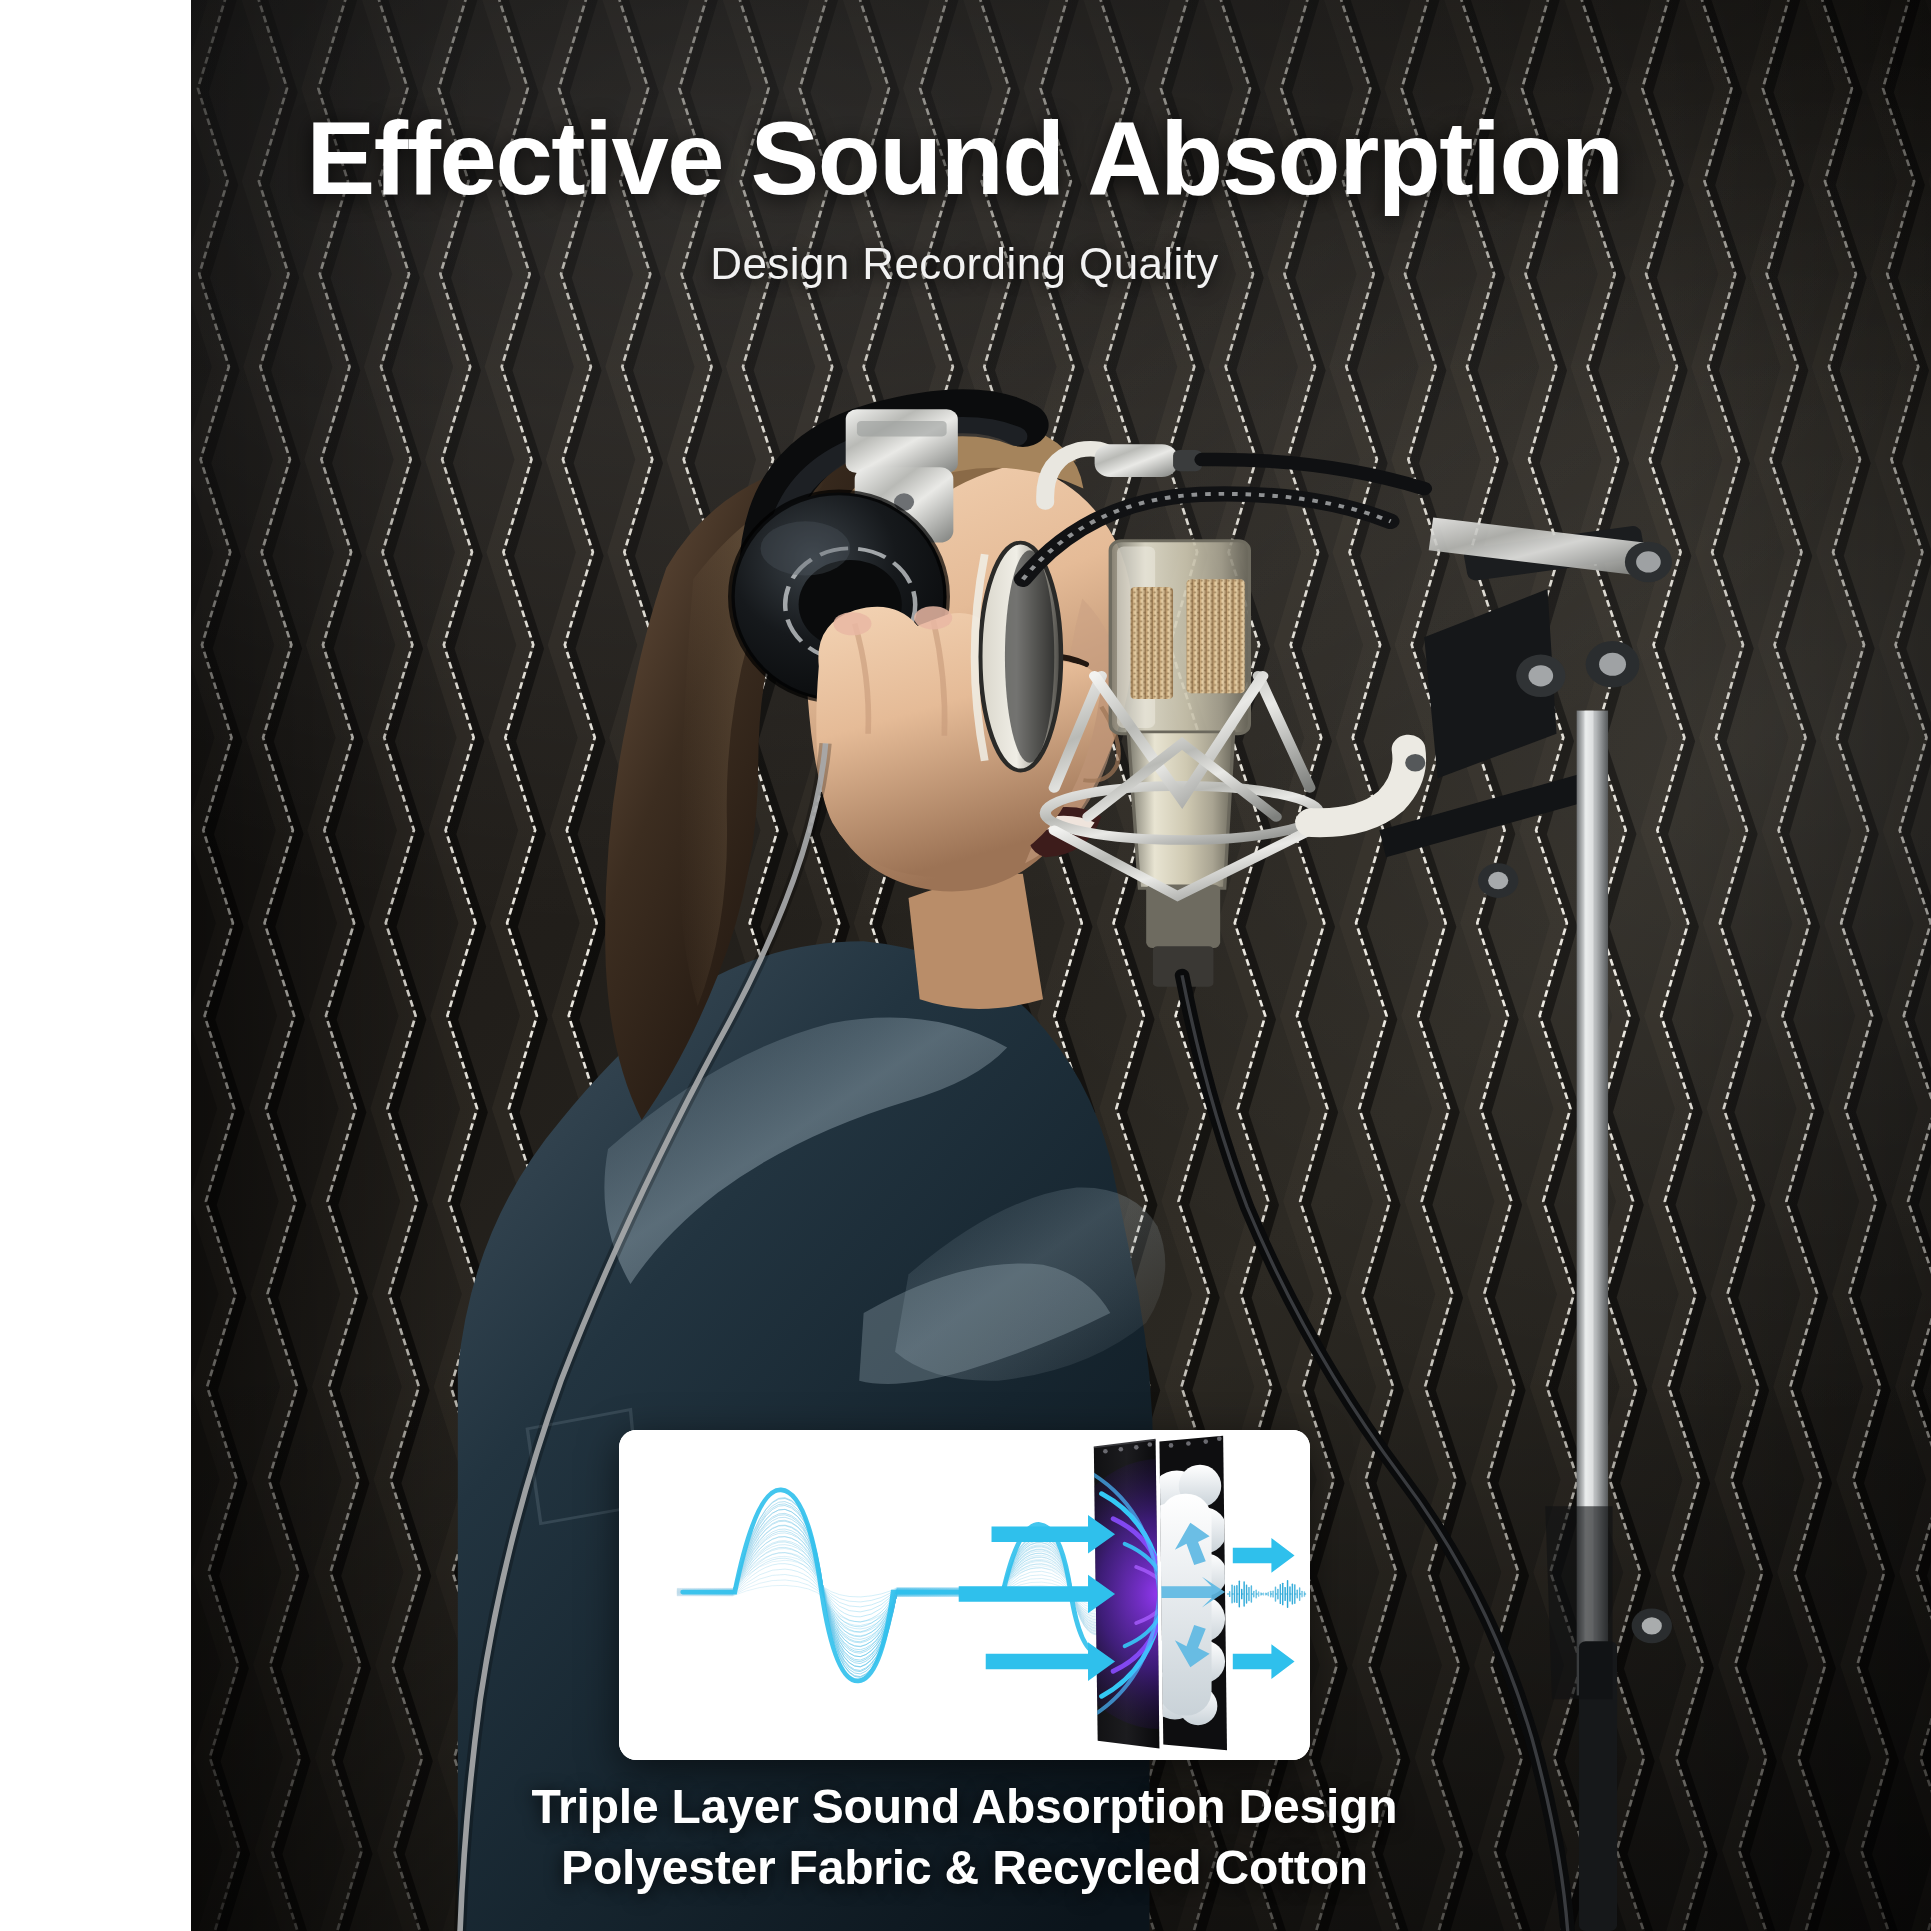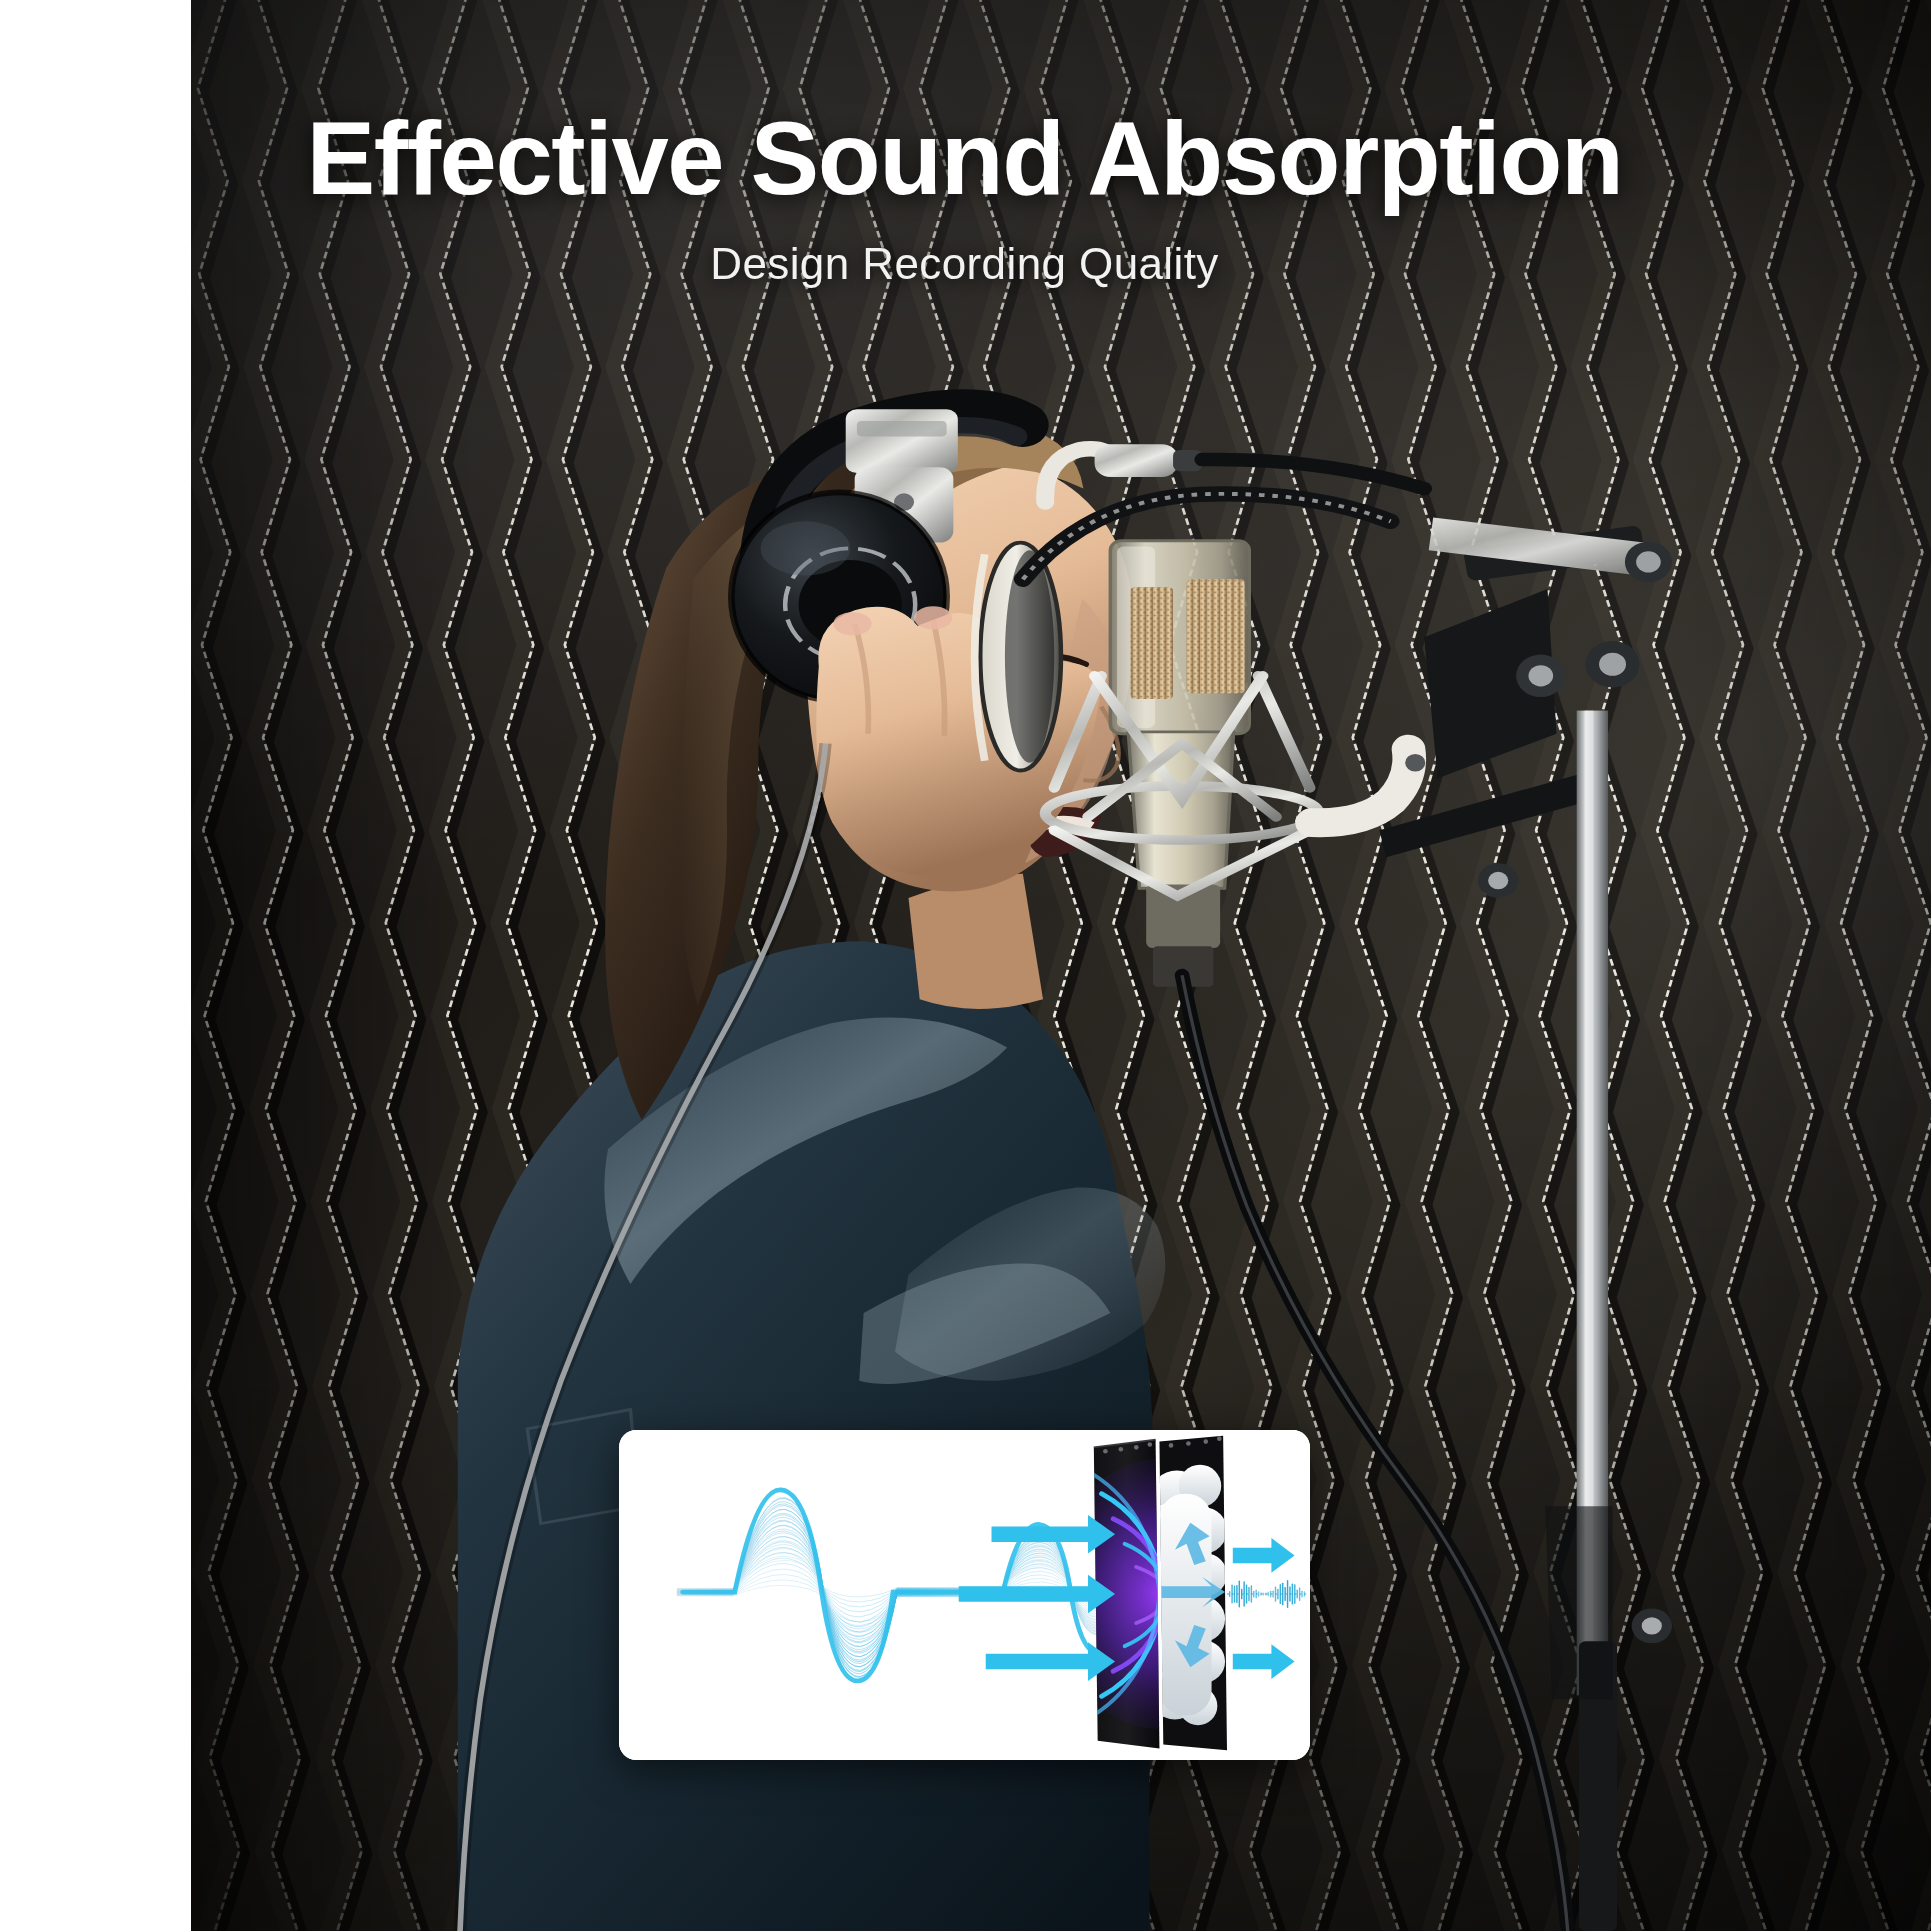--- a/index.html
+++ b/index.html
@@ -954,16 +954,20 @@
             <rect x="699.5" y="159.8" width="1.5" height="20.4" rx="0.7" opacity="0.89"></rect>
             <rect x="702.0" y="165.4" width="1.5" height="9.2" rx="0.7" opacity="0.82"></rect>
             <rect x="704.5" y="163.0" width="1.5" height="14.1" rx="0.7" opacity="0.74"></rect>
             <rect x="707.0" y="166.5" width="1.5" height="7.1" rx="0.7" opacity="0.67"></rect>
             <rect x="709.5" y="167.1" width="1.5" height="5.8" rx="0.7" opacity="0.61"></rect>
           </g>
         <line x1="630" y1="170" x2="712" y2="170" stroke="#2aa8d8" stroke-width="2" opacity=".5" stroke-dasharray="2 3"></line>
       </svg>
     </div>
 
+    <div id="caption">
+      <div class="line">Triple Layer Sound Absorption Design</div>
+      <div class="line">Polyester Fabric &amp; Recycled Cotton</div>
+    </div>
 
   </div>
 </div>
 
 
 </body></html>

